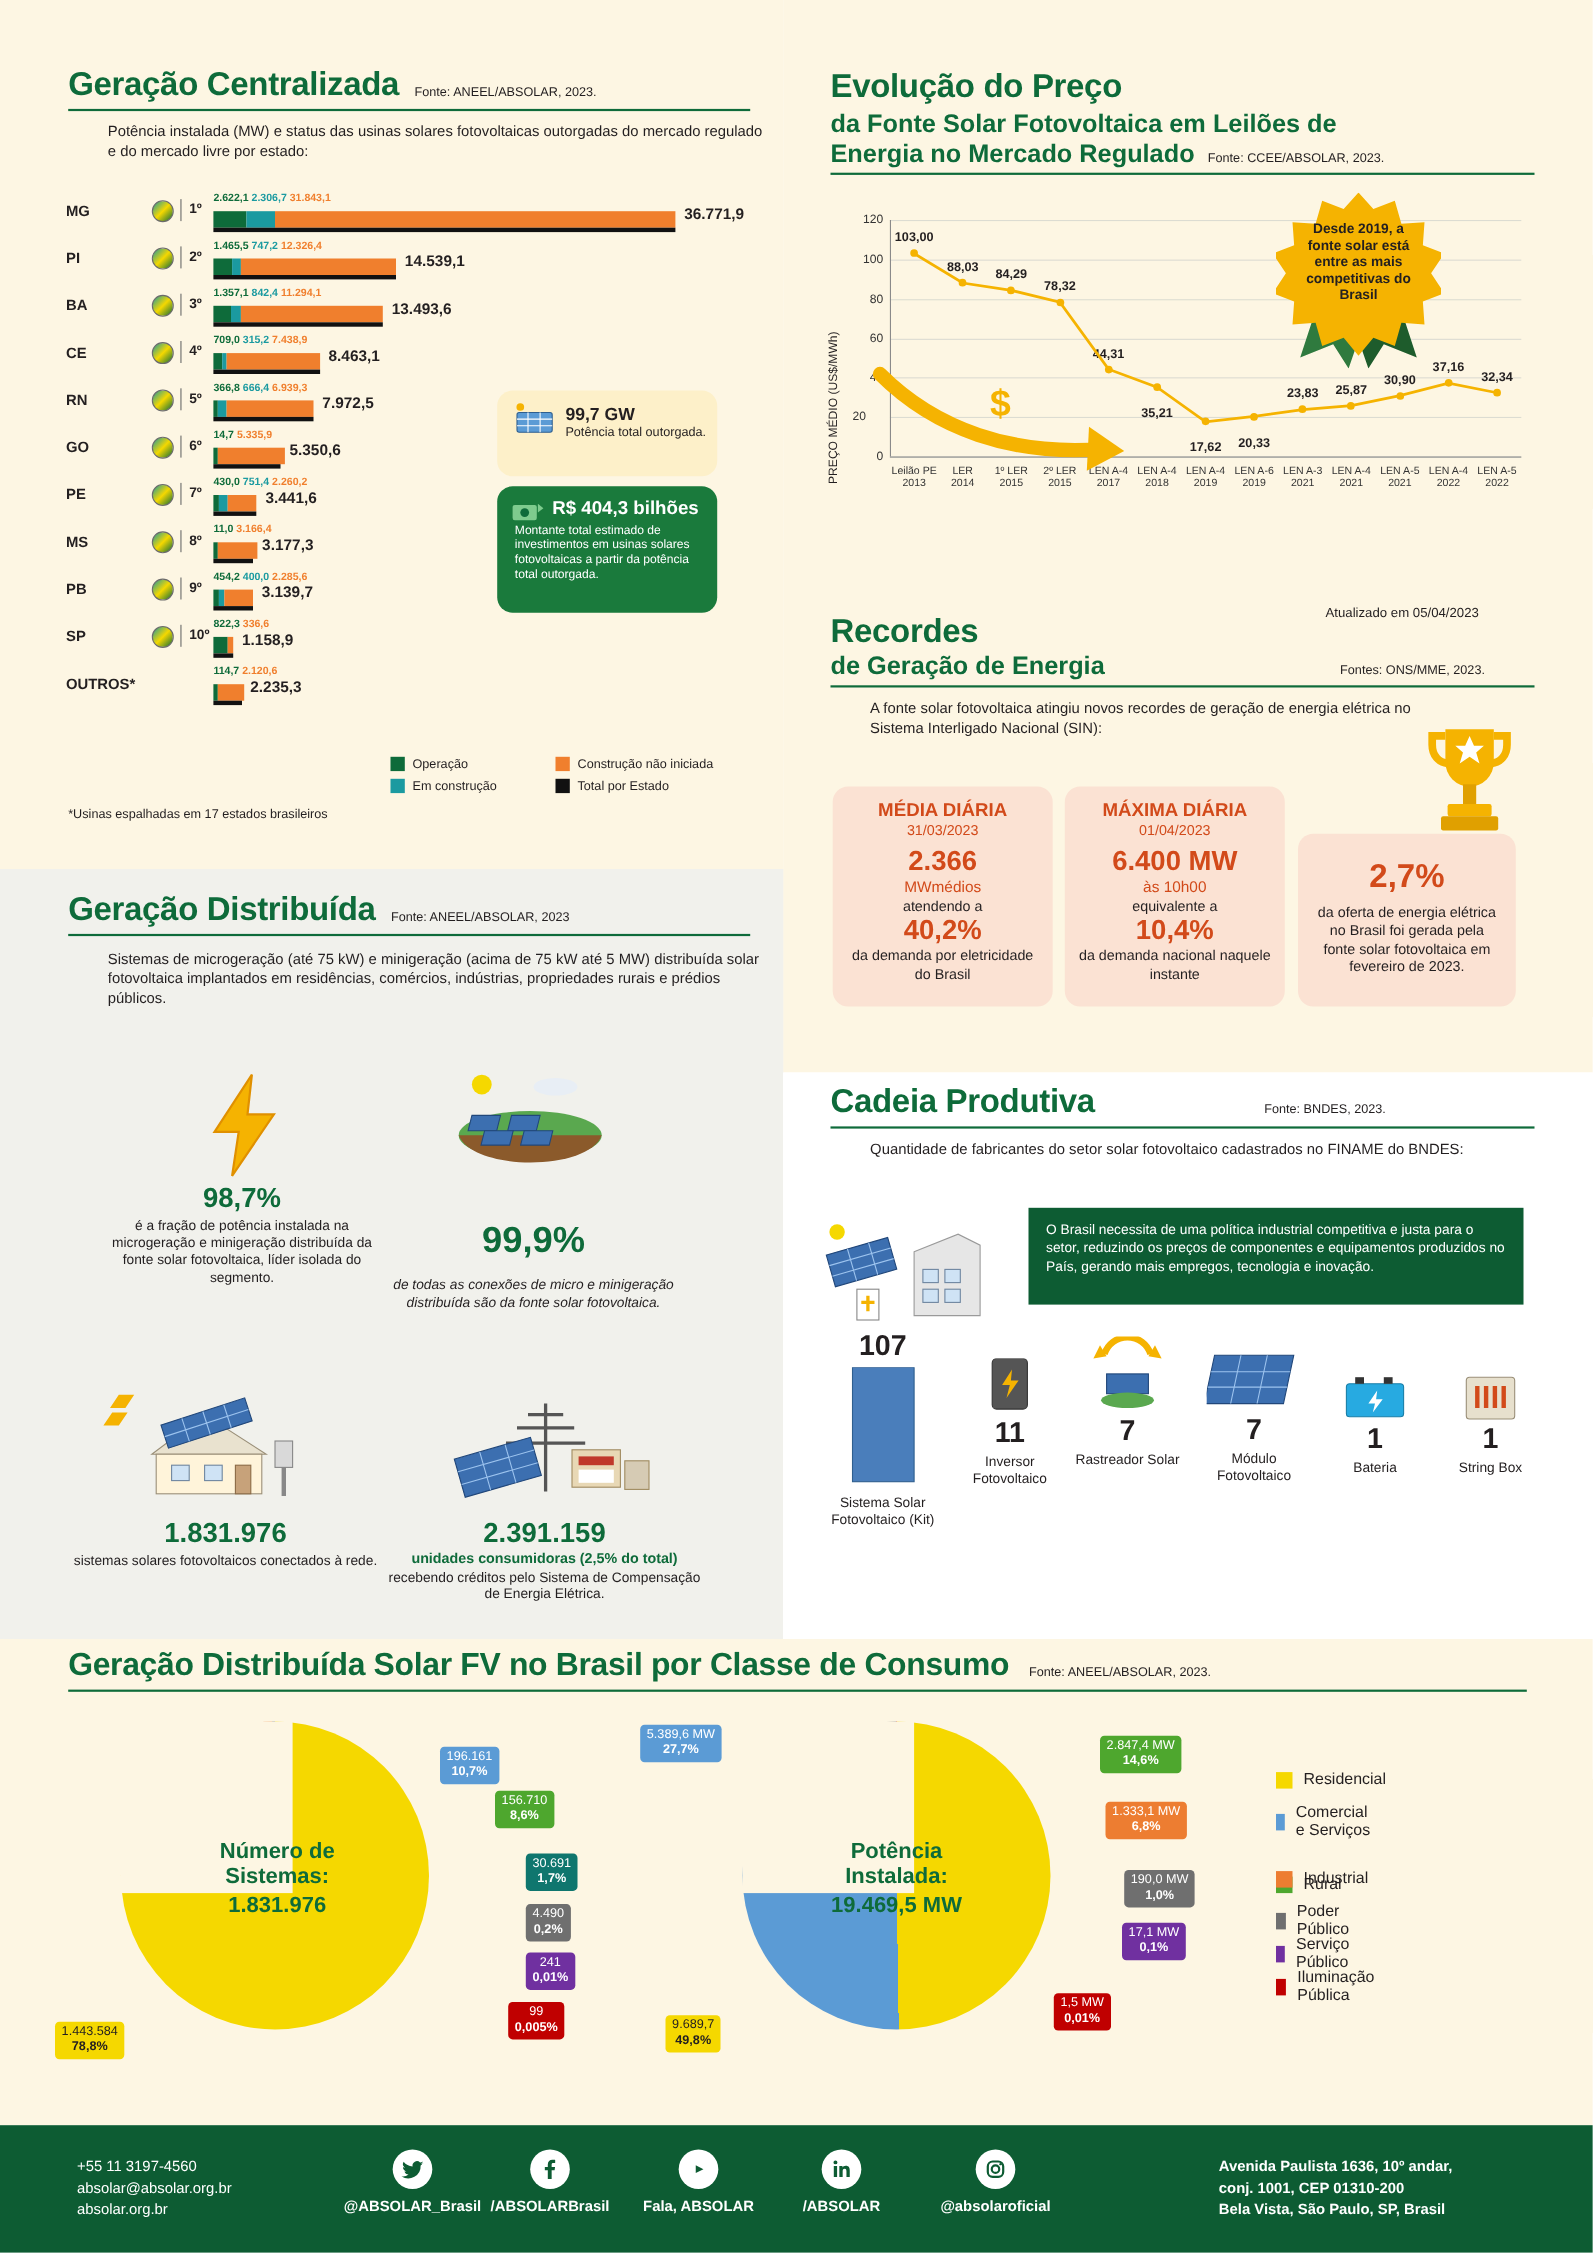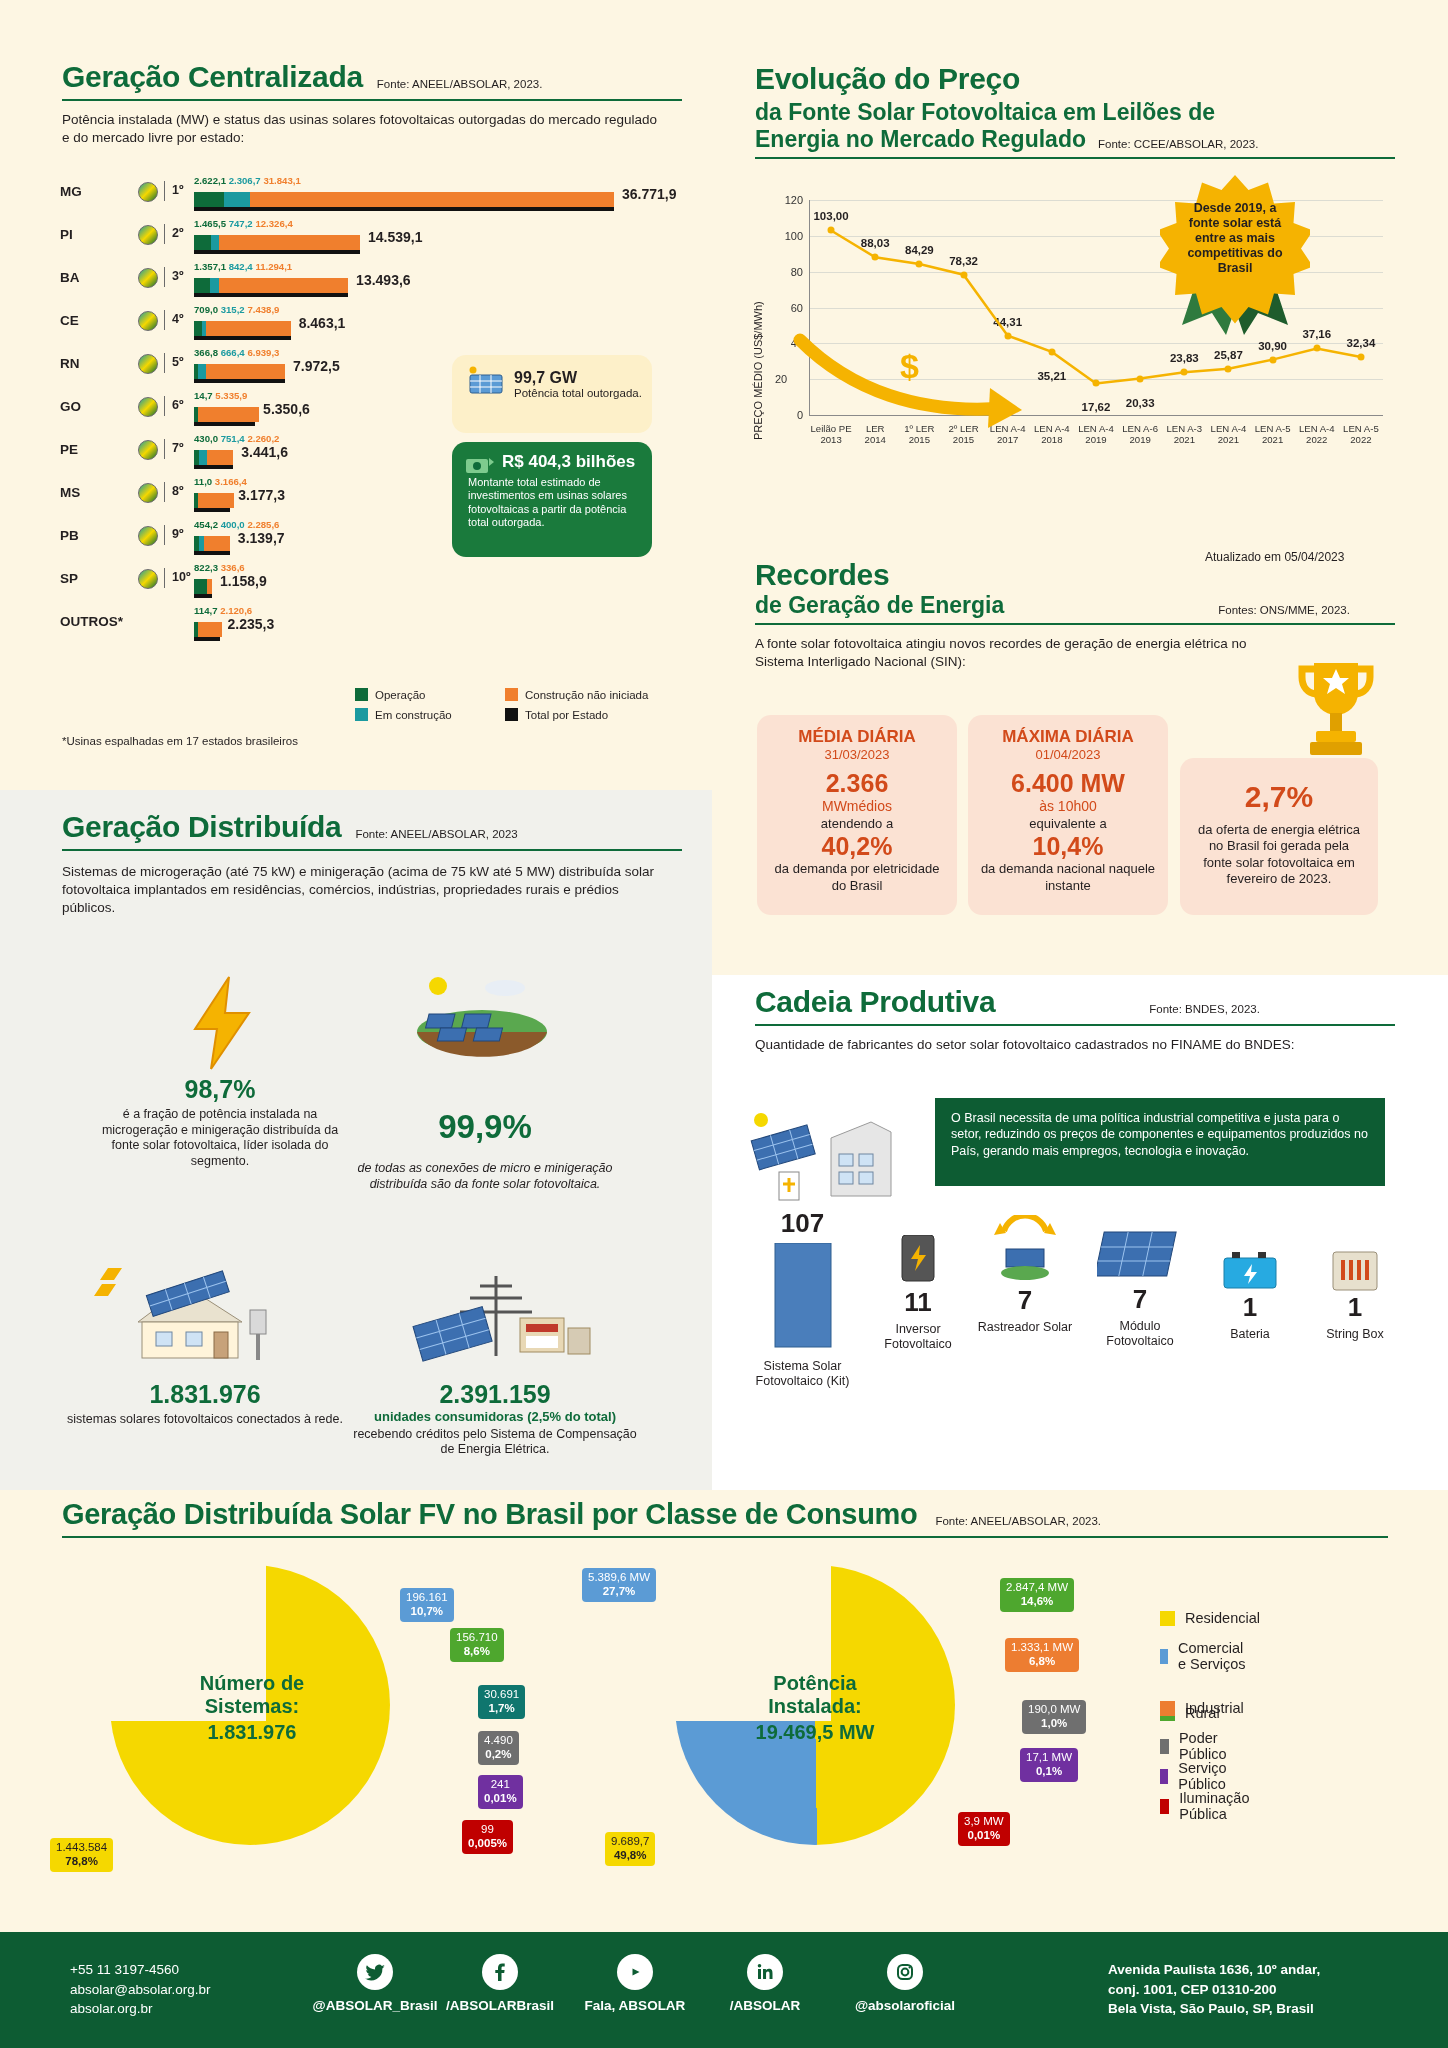--- a/index.html
+++ b/index.html
@@ -9,21 +9,21 @@
     background:#ffffff; color:#231f20; overflow:hidden;
   }
   .bg-cream { position:absolute; background:#fdf6e3; }
   .bg-white { position:absolute; background:#ffffff; }
   .bg-ltgray { position:absolute; background:#f1f1ec; }
 
   h1.sec { font-size:30px; color:#0e6b3a; font-weight:bold; letter-spacing:-0.3px; }
   .sec-sub { font-size:23px; color:#0e6b3a; font-weight:bold; }
   .rule { height:2px; background:#0e6b3a; }
   .src { font-size:11.5px; color:#231f20; }
-  .para { font-size:13.5px; line-height:1.32; }
+  .para { font-size:13.5px; line-height:1.32;margin-left:36px; }
 
   
   .bars { position:absolute; left:60px; top:170px; width:620px; }
   .brow { position:relative; height:43px; }
   .blabel { position:absolute; left:0; top:14px; width:48px; text-align:left; font-size:13.5px; font-weight:bold; }
   .flag { position:absolute; left:78px; top:12px; width:20px; height:20px; border-radius:50%; overflow:hidden; border:1px solid #6b6b6b; }
   .rank { position:absolute; left:112px; top:13px; font-size:12.5px; font-weight:bold; }
   .tick { position:absolute; left:104px; top:11px; width:1px; height:20px; background:#6b6b6b; }
   .seg { position:absolute; top:22px; height:15px; }
   .s-op { background:#0e6b3a; }
@@ -596,21 +596,21 @@
     <div class="dlabel" style="left: 478px; top: 1685px; background: #0f766e; color: rgb(255, 255, 255);"><span style="font-weight:normal">30.691</span><br><span>1,7%</span></div>
     <div class="dlabel" style="left: 478px; top: 1731px; background: rgb(111, 111, 111); color: rgb(255, 255, 255);"><span style="font-weight:normal">4.490</span><br><span>0,2%</span></div>
     <div class="dlabel" style="left: 478px; top: 1775px; background: rgb(112, 48, 160); color: rgb(255, 255, 255);"><span style="font-weight:normal">241</span><br><span>0,01%</span></div>
     <div class="dlabel" style="left: 462px; top: 1820px; background: rgb(192, 0, 0); color: rgb(255, 255, 255);"><span style="font-weight:normal">99</span><br><span>0,005%</span></div>
     <div class="dlabel" style="left: 50px; top: 1838px; background: rgb(245, 216, 0); color: rgb(35, 31, 32);"><span style="font-weight:normal">1.443.584</span><br><span>78,8%</span></div>
     <div class="dlabel" style="left: 582px; top: 1568px; background: rgb(91, 155, 213); color: rgb(255, 255, 255);"><span style="font-weight:normal">5.389,6 MW</span><br><span>27,7%</span></div>
     <div class="dlabel" style="left: 1000px; top: 1578px; background: rgb(78, 167, 46); color: rgb(255, 255, 255);"><span style="font-weight:normal">2.847,4 MW</span><br><span>14,6%</span></div>
     <div class="dlabel" style="left: 1005px; top: 1638px; background: rgb(237, 125, 49); color: rgb(255, 255, 255);"><span style="font-weight:normal">1.333,1 MW</span><br><span>6,8%</span></div>
     <div class="dlabel" style="left: 1022px; top: 1700px; background: rgb(111, 111, 111); color: rgb(255, 255, 255);"><span style="font-weight:normal">190,0 MW</span><br><span>1,0%</span></div>
     <div class="dlabel" style="left: 1020px; top: 1748px; background: rgb(112, 48, 160); color: rgb(255, 255, 255);"><span style="font-weight:normal">17,1 MW</span><br><span>0,1%</span></div>
-    <div class="dlabel" style="left: 958px; top: 1812px; background: rgb(192, 0, 0); color: rgb(255, 255, 255);"><span style="font-weight:normal">3,9 MW</span><br><span>0,01%</span></div>
+    <div class="dlabel" style="left: 958px; top: 1812px; background: rgb(192, 0, 0); color: rgb(255, 255, 255);"><span style="font-weight:normal">1,5 MW</span><br><span>0,01%</span></div>
     <div class="dlabel" style="left: 605px; top: 1832px; background: rgb(245, 216, 0); color: rgb(35, 31, 32);"><span style="font-weight:normal">9.689,7</span><br><span>49,8%</span></div>
   </div>
 <div id="legend2" style="position:absolute;left:1160px;top:1610px;">
     <div class="leg2" style="left: 0px; top: 0px; position: absolute;">
       <i style="background:#f5d800"></i>
       <span>Residencial</span>
     </div>
     <div class="leg2" style="left: 0px; top: 30px; position: absolute;">
       <i style="background:#5b9bd5"></i>
       <span>Comercial e Serviços</span>

